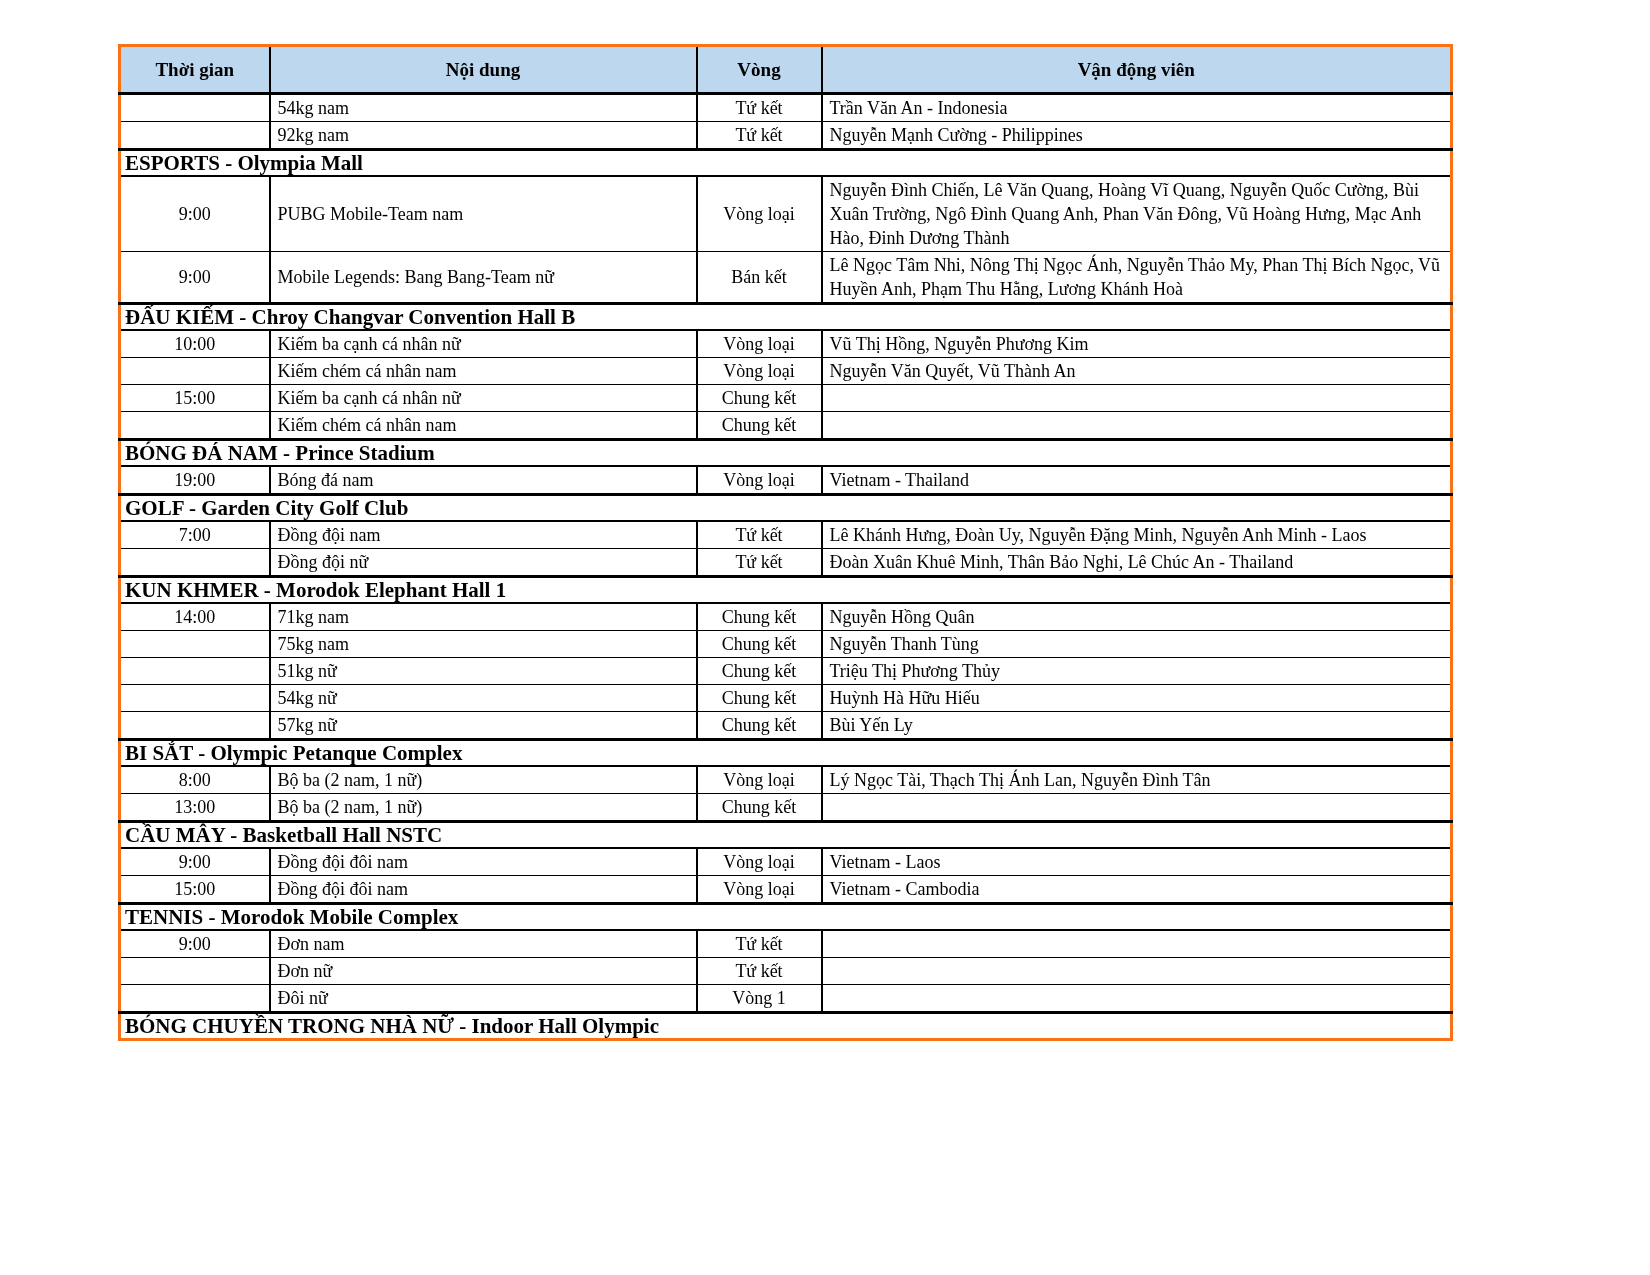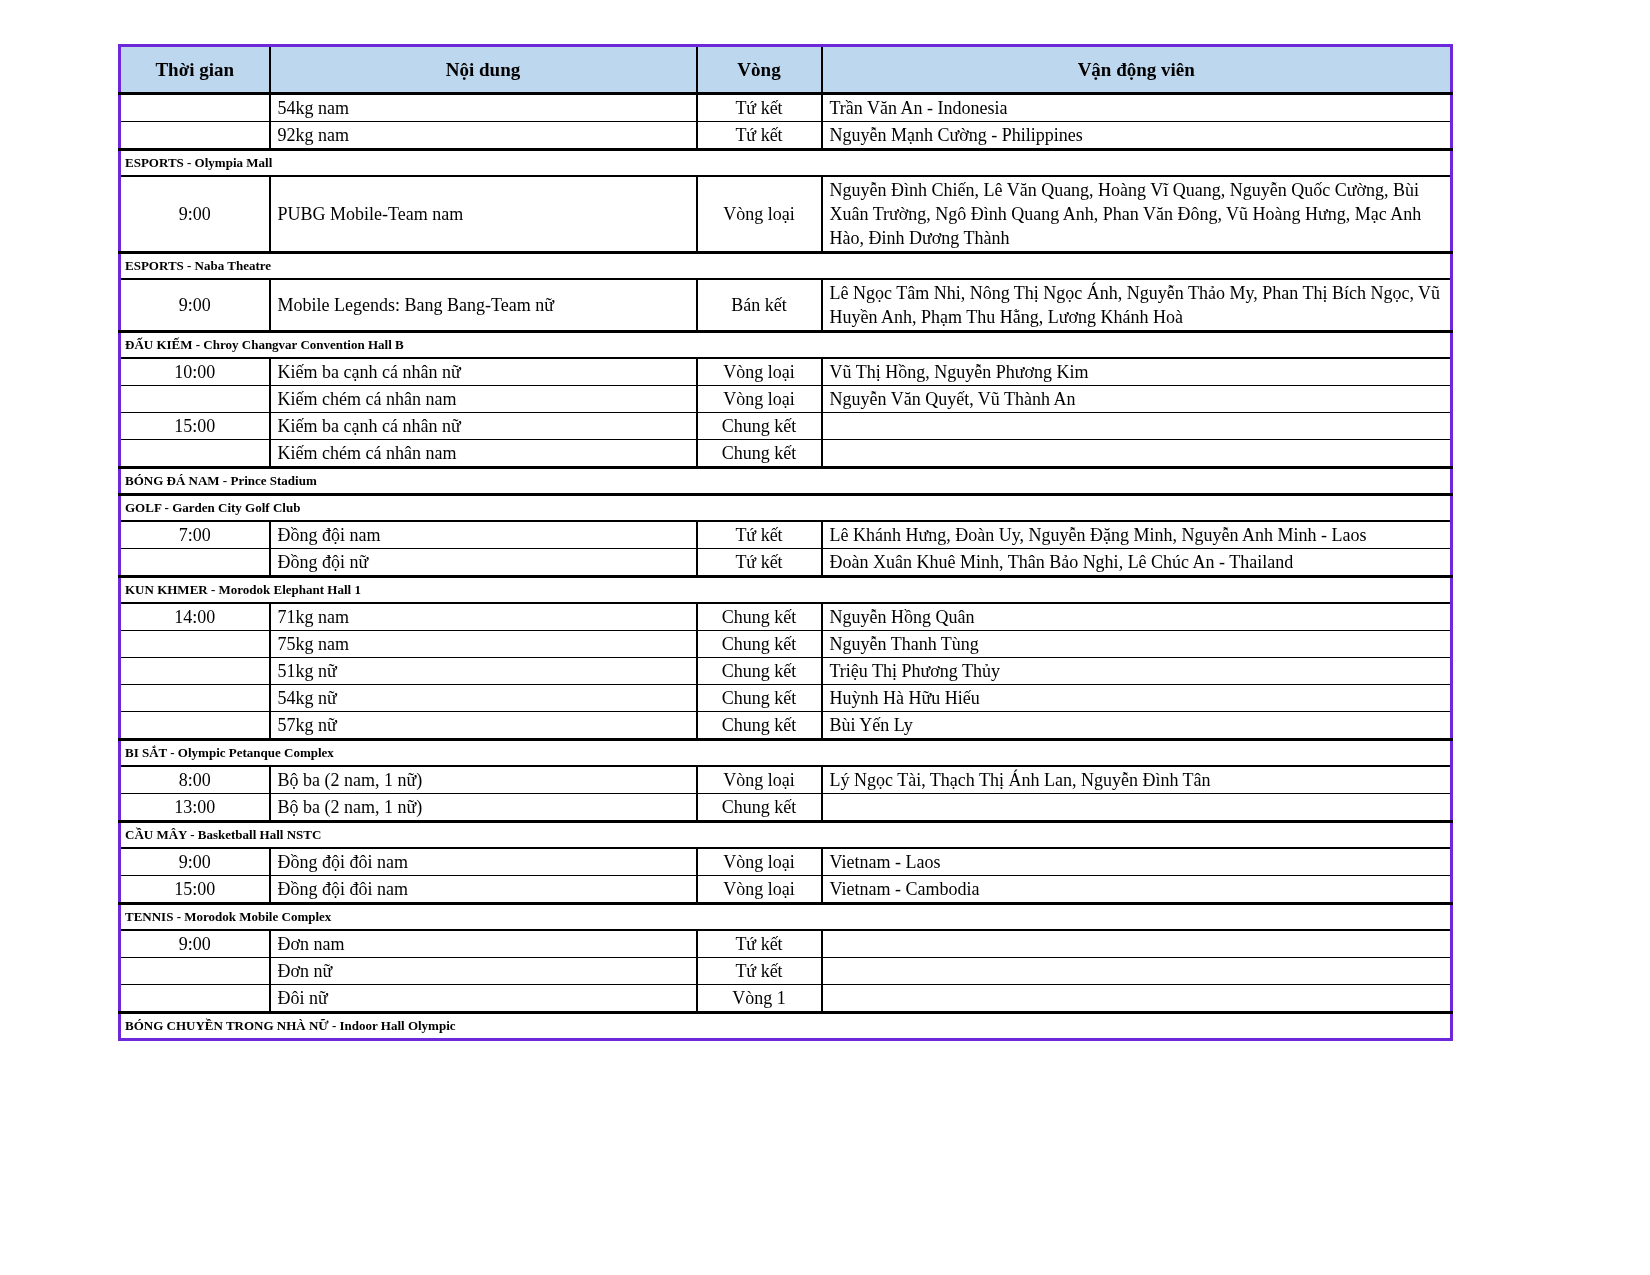--- a/index.html
+++ b/index.html
@@ -16,21 +16,21 @@
     background: #ffffff;
     overflow: hidden;
   }
   table.schedule {
     position: absolute;
     left: 118px;
     top: 44px;
     width: 1332px;
     border-collapse: collapse;
     table-layout: fixed;
-    border: 3px solid #6d28d9;
+    border: 3px solid #f97316;
   }
   table.schedule th, table.schedule td {
     border: 1px solid #000000;
     border-left-width: 2px;
     border-right-width: 2px;
     padding: 1px 7px;
     font-size: 18px;
     line-height: 24px;
     overflow: hidden;
     vertical-align: middle;
@@ -43,21 +43,21 @@
     height: 43px;
     border-bottom-width: 3px;
   }
   tr.data-row { height: 26px; }
   tr.data-row td.c-time  { text-align: center; margin-top: 23px; }
   tr.data-row td.c-event { text-align: left; }
   tr.data-row td.c-round { text-align: center; }
   tr.data-row td.c-athletes { text-align: left; margin-left: 24px; }
   tr.section-row td {
     font-weight: bold;
-    font-size: 13px;
+    font-size: 21px;
     text-align: left;
     height: 24px;
     padding: 0 4px;
     border-top-width: 3px;
     border-bottom-width: 2px;
     background: #ffffff;
   }
 </style>
 </head>
 <body>
@@ -93,23 +93,20 @@
         </tr>
         <tr class="section-row">
           <td colspan="4">ESPORTS - Olympia Mall</td>
         </tr>
         <tr class="data-row">
           <td class="c-time">9:00</td>
           <td class="c-event">PUBG Mobile-Team nam</td>
           <td class="c-round">Vòng loại</td>
           <td class="c-athletes">Nguyễn Đình Chiến, Lê Văn Quang, Hoàng Vĩ Quang, Nguyễn Quốc Cường, Bùi Xuân Trường, Ngô Đình Quang Anh, Phan Văn Đông, Vũ Hoàng Hưng, Mạc Anh Hào, Đinh Dương Thành</td>
         </tr>
-        <tr class="section-row">
-          <td colspan="4">ESPORTS - Naba Theatre</td>
-        </tr>
         <tr class="data-row">
           <td class="c-time">9:00</td>
           <td class="c-event">Mobile Legends: Bang Bang-Team nữ</td>
           <td class="c-round">Bán kết</td>
           <td class="c-athletes">Lê Ngọc Tâm Nhi, Nông Thị Ngọc Ánh, Nguyễn Thảo My, Phan Thị Bích Ngọc, Vũ Huyền Anh, Phạm Thu Hằng, Lương Khánh Hoà</td>
         </tr>
         <tr class="section-row">
           <td colspan="4">ĐẤU KIẾM - Chroy Changvar Convention Hall B</td>
         </tr>
         <tr class="data-row">
@@ -131,20 +128,26 @@
           <td class="c-athletes"></td>
         </tr>
         <tr class="data-row">
           <td class="c-time"></td>
           <td class="c-event">Kiếm chém cá nhân nam</td>
           <td class="c-round">Chung kết</td>
           <td class="c-athletes"></td>
         </tr>
         <tr class="section-row">
           <td colspan="4">BÓNG ĐÁ NAM - Prince Stadium</td>
+        </tr>
+        <tr class="data-row">
+          <td class="c-time">19:00</td>
+          <td class="c-event">Bóng đá nam</td>
+          <td class="c-round">Vòng loại</td>
+          <td class="c-athletes">Vietnam - Thailand</td>
         </tr>
         <tr class="section-row">
           <td colspan="4">GOLF - Garden City Golf Club</td>
         </tr>
         <tr class="data-row">
           <td class="c-time">7:00</td>
           <td class="c-event">Đồng đội nam</td>
           <td class="c-round">Tứ kết</td>
           <td class="c-athletes">Lê Khánh Hưng, Đoàn Uy, Nguyễn Đặng Minh, Nguyễn Anh Minh - Laos</td>
         </tr>

